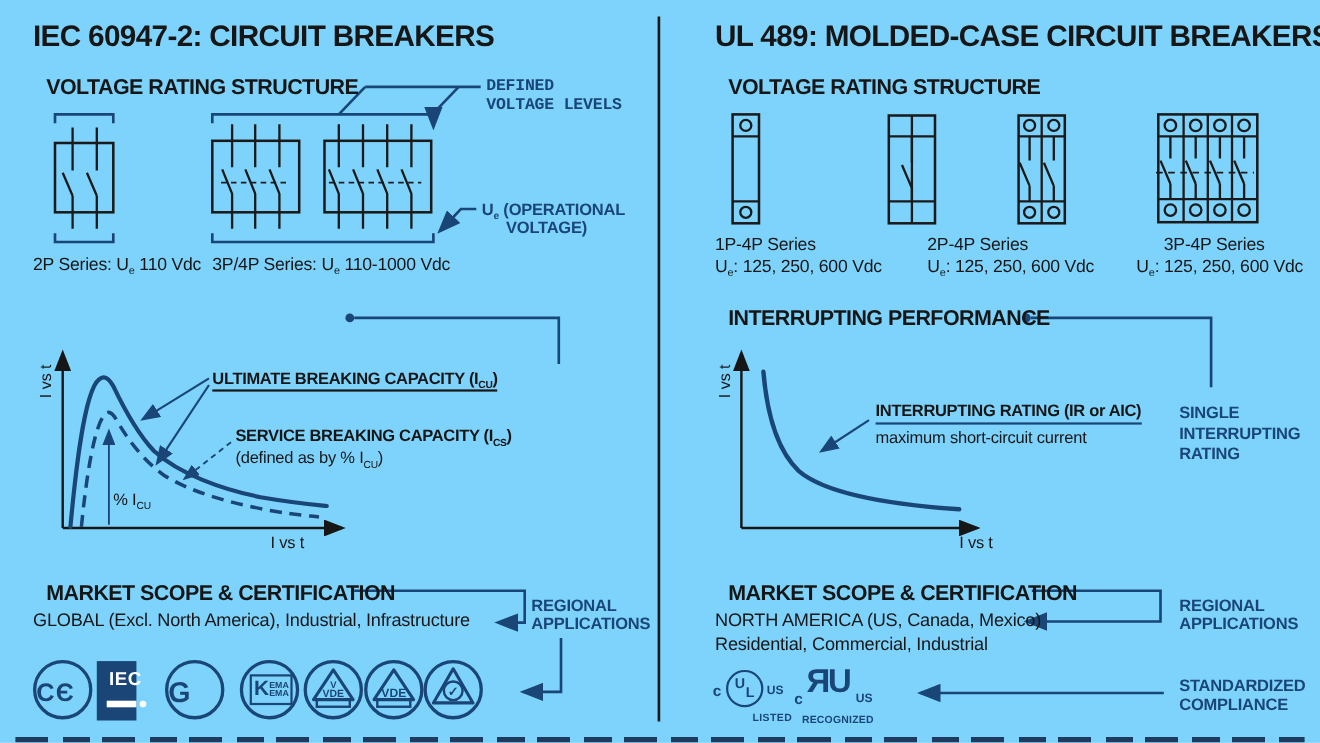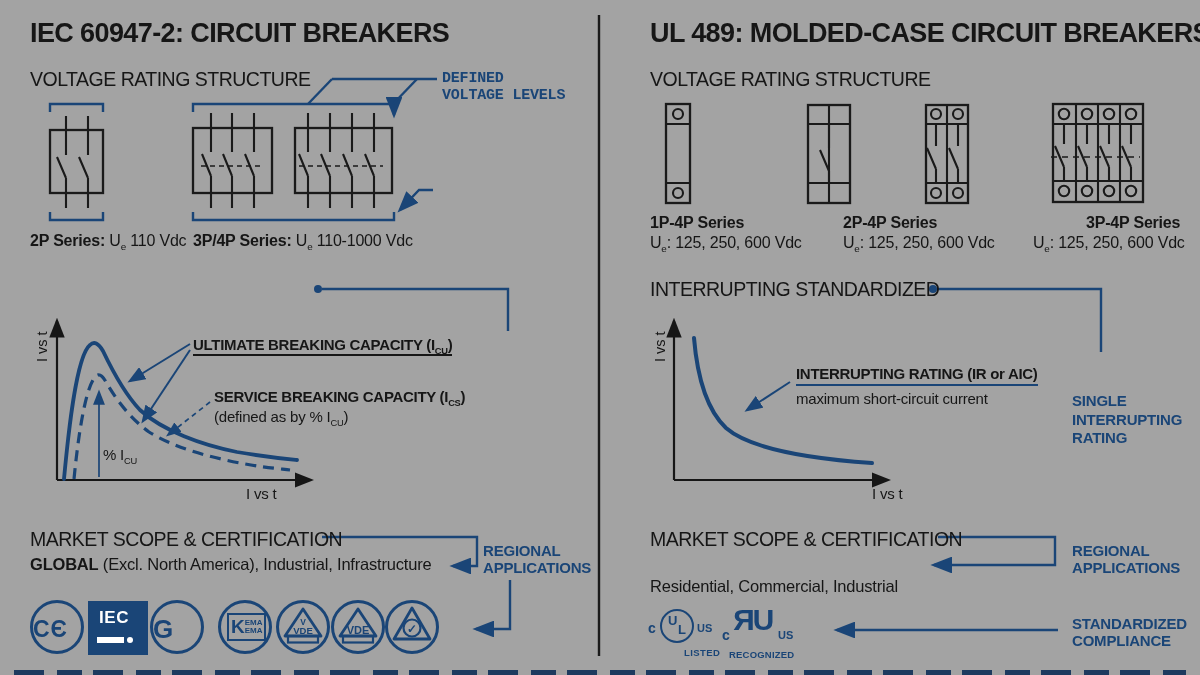--- a/index.html
+++ b/index.html
@@ -1,36 +1,36 @@
 <!DOCTYPE html>
 <html><head>
 <meta charset="utf-8">
 <style>
   :root{ --navy:#1a4577; --ink:#161616; }
   html,body{margin:0;padding:0;}
   body{background:#e8e8e8;font-family:"Liberation Sans",sans-serif;}
-  .stage{position:relative;width:1200px;height:675px;background:#a3a3a3;overflow:hidden;}
+  .stage{position:relative;width:1200px;height:675px;background:#7dd3fc;overflow:hidden;}
   .art{position:absolute;left:0;top:0;pointer-events:none;}
   .lbl{position:absolute;white-space:nowrap;color:var(--ink);}
   .h1{font-size:27px;font-weight:bold;letter-spacing:-0.6px;}
-  .h2{font-size:19.5px;font-weight:normal;letter-spacing:-0.5px;}
+  .h2{font-size:19.5px;font-weight:bold;letter-spacing:-0.5px;margin-left:12px;}
   .body{font-size:16px;letter-spacing:-0.2px;}
-  .b{font-weight:bold;}
+  .b{font-weight:normal;}
   .blue{color:var(--navy);font-weight:bold;font-size:15px;line-height:17px;letter-spacing:-0.2px;}
   .blue div{white-space:nowrap;}
   .glabel{font-size:15px;font-weight:bold;letter-spacing:-0.3px;}
   .gnote{font-size:15px;letter-spacing:-0.2px;}
   .vlabel{font-size:14.5px;transform:rotate(-90deg);transform-origin:left top;}
   sub{font-size:62%;line-height:0;}
   .underline-ink{border-bottom:2px solid var(--ink);padding-bottom:1px;}
   .underline-navy{border-bottom:2.5px solid var(--navy);padding-bottom:2px;}
   .cert{position:absolute;width:54px;height:54px;border:3px solid var(--navy);border-radius:50%;box-sizing:border-box;top:600px;}
   .cert svg{position:absolute;left:-3px;top:-3px;}
   .cert .ctext{position:absolute;width:48px;color:var(--navy);font-weight:bold;}
-  .iecbox{position:absolute;left:88px;top:601px;width:60px;height:54px;background:var(--navy);}
+  .iecbox{position:absolute;left:88px;top:601px;width:36px;height:54px;background:var(--navy);}
   .iecbox .t{position:absolute;left:0;top:7px;width:52px;text-align:center;color:#fff;font-weight:bold;font-size:17px;letter-spacing:0.5px;}
   .iecbox .bar{position:absolute;left:9px;top:36px;width:27px;height:6px;background:#fff;}
   .iecbox .dot{position:absolute;left:39px;top:36px;width:6px;height:6px;border-radius:50%;background:#fff;}
   .kemarect{position:absolute;left:6px;top:10px;width:39px;height:28px;border:2px solid var(--navy);box-sizing:border-box;display:flex;align-items:center;color:var(--navy);font-weight:bold;}
   .kemarect .k{font-size:19px;margin-left:2px;}
   .kemarect .col{font-size:8px;line-height:8px;letter-spacing:0;}
   .ul-circle{position:absolute;left:660px;top:609px;width:34px;height:34px;border:2.5px solid var(--navy);border-radius:50%;box-sizing:border-box;color:var(--navy);font-weight:bold;}
   .ul-circle .u{position:absolute;left:6px;top:2px;font-size:13px;}
   .ul-circle .l{position:absolute;left:16px;top:11px;font-size:13px;}
   .small-nav{position:absolute;color:var(--navy);font-weight:bold;}
@@ -161,20 +161,24 @@
   </svg>
 
   <div class="lbl h1" style="left:30px;top:18px;">IEC 60947-2: CIRCUIT BREAKERS</div>
   <div class="lbl h2" style="left:30px;top:68px;">VOLTAGE RATING STRUCTURE</div>
 
   <div class="lbl blue" style="left:442px;top:70px;font-family:Liberation Mono, monospace;">
     <div>DEFINED</div>
     <div>VOLTAGE LEVELS</div>
   </div>
 
+  <div class="lbl blue" style="left:438px;top:182px;">
+    <div><span>U</span><sub>e</sub><span> (OPERATIONAL</span></div>
+    <div style="padding-left:22px;">VOLTAGE)</div>
+  </div>
 
   <div class="lbl body" style="left:30px;top:232px;">
     <span class="b">2P Series:</span><span> U</span><sub>e</sub><span> 110 Vdc</span>
   </div>
   <div class="lbl body" style="left:193px;top:232px;">
     <span class="b">3P/4P Series:</span><span> U</span><sub>e</sub><span> 110-1000 Vdc</span>
   </div>
 
   <div class="lbl vlabel" style="left:34px;top:362px;">I vs t</div>
   <div class="lbl gnote" style="left:246px;top:485px;">I vs t</div>
@@ -249,40 +253,43 @@
   </div>
   <div class="lbl body" style="left:650px;top:234px;">
     <span>U</span><sub>e</sub><span>: 125, 250, 600 Vdc</span>
   </div>
   <div class="lbl body" style="left:843px;top:214px;">
     <span class="b">2P-4P Series</span>
   </div>
   <div class="lbl body" style="left:843px;top:234px;">
     <span>U</span><sub>e</sub><span>: 125, 250, 600 Vdc</span>
   </div>
-  <div class="lbl body" style="left:1086px;top:214px;">
+  <div class="lbl body" style="left:1058px;top:214px;">
     <span class="b">3P-4P Series</span>
   </div>
   <div class="lbl body" style="left:1033px;top:234px;">
     <span>U</span><sub>e</sub><span>: 125, 250, 600 Vdc</span>
   </div>
 
-  <div class="lbl h2" style="left:650px;top:278px;">INTERRUPTING STANDARDIZED</div>
+  <div class="lbl h2" style="left:650px;top:278px;">INTERRUPTING PERFORMANCE</div>
   <div class="lbl vlabel" style="left:652px;top:362px;">I vs t</div>
   <div class="lbl gnote" style="left:872px;top:485px;">I vs t</div>
 
   <div class="lbl glabel underline-navy" style="left:796px;top:365px;">INTERRUPTING RATING (IR or AIC)</div>
   <div class="lbl gnote" style="left:796px;top:390px;">maximum short-circuit current</div>
-  <div class="lbl blue" style="left:1072px;top:367px;line-height:18.5px;margin-top:25px;">
+  <div class="lbl blue" style="left:1072px;top:367px;line-height:18.5px;">
     <div>SINGLE</div>
     <div>INTERRUPTING</div>
     <div>RATING</div>
   </div>
 
   <div class="lbl h2" style="left:650px;top:528px;">MARKET SCOPE &amp; CERTIFICATION</div>
+  <div class="lbl body" style="left:650px;top:555px;font-size:16.5px;">
+    <span class="b">NORTH AMERICA</span><span> (US, Canada, Mexico)</span>
+  </div>
   <div class="lbl body" style="left:650px;top:577px;font-size:16.5px;">Residential, Commercial, Industrial</div>
   <div class="lbl blue" style="left:1072px;top:542px;">
     <div>REGIONAL</div>
     <div>APPLICATIONS</div>
   </div>
   <div class="lbl blue" style="left:1072px;top:615px;">
     <div>STANDARDIZED</div>
     <div>COMPLIANCE</div>
   </div>
 

